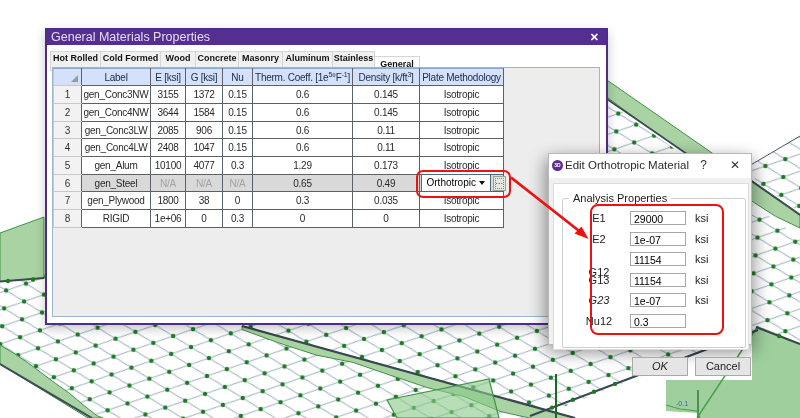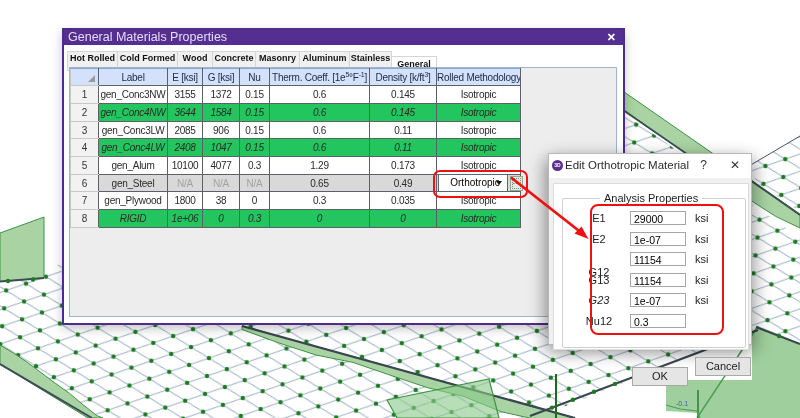--- a/index.html
+++ b/index.html
@@ -1,62 +1,62 @@
 <!DOCTYPE html>
 <html><head>
 <meta charset="utf-8">
 <style>
   html,body{margin:0;padding:0;}
   body{font-family:"Liberation Sans", sans-serif;}
   #stage{position:relative;width:800px;height:418px;overflow:hidden;background:#ffffff;}
   #bg{position:absolute;left:0;top:0;}
   
   #mat{position:absolute;left:45px;top:28px;width:563px;height:297px;background:#ffffff;
-       border:2px solid #4f2b8c;box-sizing:border-box;box-shadow:0 4px 10px rgba(0,0,0,0.22);margin-left:17px;}
+       border:2px solid #4f2b8c;box-sizing:border-box;box-shadow:0 4px 10px rgba(0,0,0,0.22);}
   #mat .tbar{position:absolute;left:0;top:0;right:0;height:15px;background:#542e91;color:#e6ddf2;
        font-size:12.5px;line-height:15px;padding-left:4px;}
   #mat .tbar .x{position:absolute;right:7px;top:0px;color:#fff;font-size:11px;font-weight:bold;}
   #tabs{position:absolute;left:3px;top:21px;height:13px;white-space:nowrap;font-size:9px;font-weight:bold;}
   #tabs .t{display:inline-block;box-sizing:border-box;height:20px;line-height:12px;text-align:center;
        background:#f0f0f0;border:1px solid #d5d5d5;border-left:none;color:#111;vertical-align:bottom;}
   #tabs .t:first-child{border-left:1px solid #d5d5d5;}
   #tabs .t.sel{background:#fff;height:15px;line-height:14px;position:relative;top:0px;border-bottom:1px solid #fff;}
   #panel{position:absolute;left:5px;top:37px;width:548px;height:250px;background:#ededed;
        border:1px solid #9eb6ce;box-sizing:border-box;}
   table.grid{border-collapse:collapse;table-layout:fixed;width:450px;font-size:10px;color:#2a2a2a;letter-spacing:-0.25px;padding-left:34px;}
   table.grid td{border:1px solid #5c6168;padding:0;text-align:center;height:16.7px;overflow:hidden;white-space:nowrap;}
   table.grid tr.hdr td{background:#d3e1fb;color:#20304a;height:16.3px;border-top:1px solid #8aa8c8;font-size:10px;}
   table.grid td.rh{background:#f2f2f2;border:1px solid #c8c8c8;border-right:1px solid #5c6168;color:#333;}
   tr.hdr td.rh{border-top:1px solid #8aa8c8;}
-  td.y{background:#22c55e;font-style:italic;}
+  td.y{background:#ffffff;}
   td.w{background:#ffffff;}
   td.g{background:#d9d9d9;}
   td.na{color:#a3a3a3;}
   
   #combo{position:absolute;left:367.5px;top:106px;width:70px;height:18px;background:#fff;
-      border:1.5px solid #53687c;box-sizing:border-box;font-size:10px;line-height:15px;padding-left:5px;text-align:center;}
+      border:1.5px solid #53687c;box-sizing:border-box;font-size:10px;line-height:15px;padding-left:5px;}
   #combo .arr{position:absolute;right:5px;top:6px;width:0;height:0;border-left:3.5px solid transparent;
       border-right:3.5px solid transparent;border-top:4.5px solid #111;}
   #dots{position:absolute;left:439.5px;top:108px;width:13px;height:15px;background:#e4eae2;border:1px solid #93a893;
       box-sizing:border-box;font-size:8px;line-height:8px;text-align:center;color:#444;}
   #dots i{display:block;border:1px dotted #7a8a7a;font-style:normal;height:9px;margin:1px;line-height:4px;font-size:9px;}
   #redrect1{position:absolute;left:368.5px;top:139.5px;width:95px;height:28px;border:2.5px solid #ee1111;
       border-radius:7px;box-sizing:border-box;z-index:30;}
   
   #edit{position:absolute;left:548px;top:153px;width:204px;height:192px;background:#f0f0f0;
       border:1px solid #b8b8b8;box-sizing:border-box;box-shadow:-4px 6px 16px rgba(0,0,0,0.3),4px 6px 16px rgba(0,0,0,0.25);z-index:20;}
   #edit .tbar{position:absolute;left:0;top:0;right:0;height:24px;background:#ffffff;}
   #edit .tbar .ttl{position:absolute;left:16px;top:5px;font-size:11.5px;color:#2c2c2c;}
   #edit .tbar .ico{position:absolute;left:3px;top:6px;width:11px;height:11px;border-radius:50%;background:#5b2d90;
       color:#fff;font-size:5px;line-height:11px;text-align:center;font-weight:bold;}
   #edit .tbar .q{position:absolute;right:44px;top:4px;font-size:12px;color:#333;}
   #edit .tbar .x{position:absolute;right:11px;top:4px;font-size:12px;color:#333;}
   #wpanel{position:absolute;left:4px;top:29px;width:196px;height:167px;background:#fff;border:1px solid #dcdcdc;box-sizing:border-box;}
   #gbox{position:absolute;left:13px;top:44px;width:184px;height:150px;border:1px solid #d0d0d0;border-radius:2px;box-sizing:border-box;}
-  #gbox .lbl{position:absolute;left:6px;top:-7px;background:#fff;padding:0 4px;font-size:11px;color:#222;margin-left:31px;}
+  #gbox .lbl{position:absolute;left:6px;top:-7px;background:#fff;padding:0 4px;font-size:11px;color:#222;}
   .flab{position:absolute;width:40px;text-align:center;font-size:11px;color:#222;}
   .fbox{position:absolute;left:81px;width:56px;height:14px;border:1px solid #a6a6a6;background:#fff;
       font-size:10.5px;line-height:14px;padding-left:3px;box-sizing:border-box;}
   .fksi{position:absolute;left:146px;font-size:11px;color:#222;}
   .btn{position:absolute;width:56px;height:19px;background:#e5e5e5;border:1px solid #a9a9a9;box-sizing:border-box;
       text-align:center;font-size:11px;line-height:17px;color:#222;}
   #redrect2{position:absolute;left:41px;top:50px;width:134px;height:131px;border:2.5px solid #ee1111;
       border-radius:8px;box-sizing:border-box;z-index:5;}
   #arrow{position:absolute;left:0;top:0;z-index:40;pointer-events:none;}
 </style>
@@ -136,21 +136,21 @@
             <tr class="hdr">
         <td class="rh" style="position:relative;">
                 <span style="position:absolute;right:3px;bottom:3px;width:0;height:0;border-left:7px solid transparent;border-bottom:7px solid #9a9a9a;"></span>
               </td>
         <td>Label</td>
               <td>E [ksi]</td>
               <td>G [ksi]</td>
               <td>Nu</td>
         <td>Therm. Coeff. [1e<sup style="font-size:7px">5</sup>°F<sup style="font-size:7px">-1</sup>]</td>
         <td>Density [k/ft<sup style="font-size:7px">3</sup>]</td>
-              <td>Rolled Methodology</td>
+              <td>Plate Methodology</td>
       </tr>
       <tr>
               <td class="rh">1</td>
               <td class="w">gen_Conc3NW</td>
               <td class="w">3155</td>
               <td class="w">1372</td>
               <td class="w">0.15</td>
               <td class="w">0.6</td>
               <td class="w">0.145</td>
               <td class="w">Isotropic</td>
@@ -256,21 +256,21 @@
       <div class="fbox" style="top:98px;">11154</div>
       <div class="fksi" style="top:99px;">ksi</div>
   <div class="flab" style="left:30px;top:119.5px;">G13</div>
       <div class="fbox" style="top:118.5px;">11154</div>
       <div class="fksi" style="top:119.5px;">ksi</div>
   <div class="flab" style="left:30px;top:140px;font-style:italic;">G23</div>
       <div class="fbox" style="top:139px;">1e-07</div>
       <div class="fksi" style="top:140px;">ksi</div>
   <div class="flab" style="left:30px;top:160.5px;">Nu12</div>
       <div class="fbox" style="top:159.5px;">0.3</div>
-  <div class="btn" style="left:83px;top:213px;">OK</div>
+  <div class="btn" style="left:83px;top:203px;font-style:italic;">OK</div>
   <div class="btn" style="left:146px;top:203px;">Cancel</div>
   <div id="redrect2"></div>
 </div>
 
 <svg id="arrow" width="800" height="418" viewBox="0 0 800 418">
   <line x1="511" y1="177.5" x2="583" y2="234" stroke="#ee1111" stroke-width="2.8"></line>
   <polygon points="588.5,239 574.5,233.5 581.5,226.5" fill="#ee1111"></polygon>
 </svg>
 </div>
 

